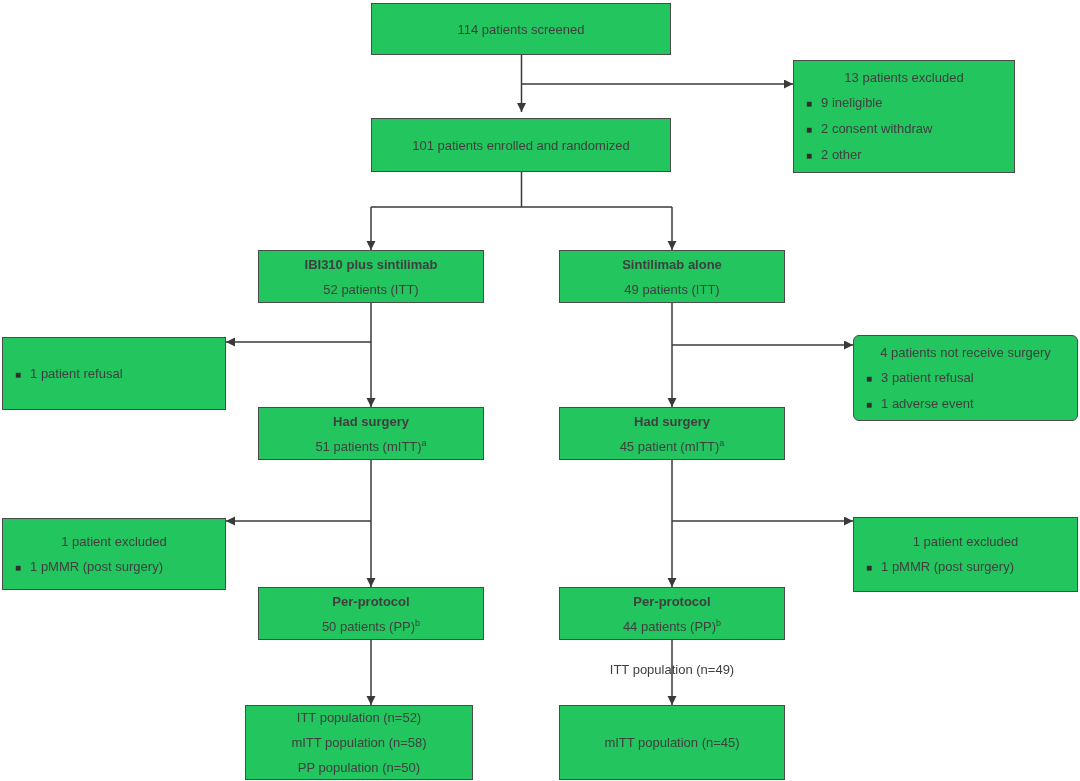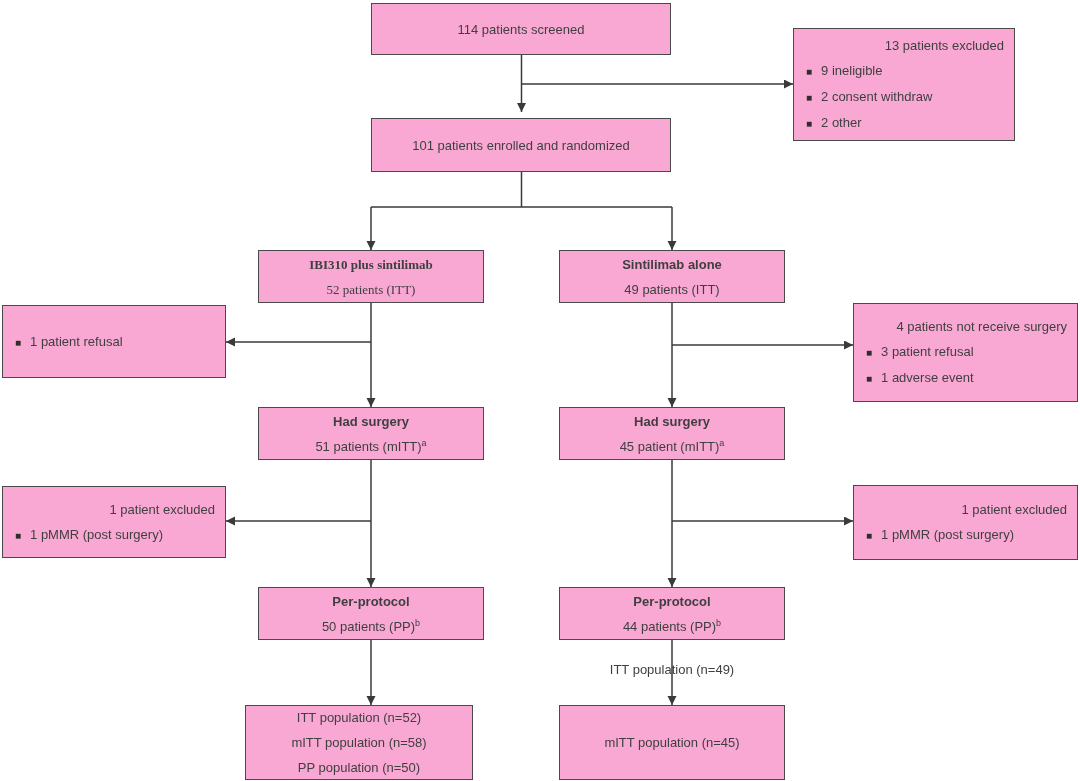--- a/index.html
+++ b/index.html
@@ -19,62 +19,63 @@
   svg.connectors {
     position: absolute;
     left: 0; top: 0;
     width: 1080px; height: 781px;
     pointer-events: none;
   }
 
   .node {
     position: absolute;
     border: 1.5px solid #4a4a4a;
-    background: #f9a8d4;
+    background: #22c55e;
     line-height: 25px;
   }
 
   
   .node.center {
     display: flex;
     flex-direction: column;
     align-items: center;
     justify-content: center;
     text-align: center;
   }
 
   .node .title-bold { font-weight: bold; }
 
   
   .node.bullets {
     display: flex;
     flex-direction: column;
     justify-content: center;
     padding: 20px 10px;
-    text-align: right;
+    text-align: center;
+    margin-top: 32px;
   }
   .bullet-row { display: flex; align-items: baseline; }
   .bullet {
     font-size: 10px;
     margin-right: 9px;
     margin-left: 2px;
     color: #2e2e2e;
   }
   sup { font-size: 9px; line-height: 0; }
 
   
   .b-screened   { left: 371px; top: 3px;   width: 300px; height: 52px; }
   .b-excl-scr   { left: 793px; top: 28px;  width: 222px; height: 113px; }
   .b-enrolled   { left: 371px; top: 118px; width: 300px; height: 54px; }
 
-  .b-arm-left   { left: 258px; top: 250px; width: 226px; height: 53px; font-family: Liberation Serif, serif; }
+  .b-arm-left   { left: 258px; top: 250px; width: 226px; height: 53px; }
   .b-arm-right  { left: 559px; top: 250px; width: 226px; height: 53px; }
 
   .b-nosurg-l   { left: 2px;   top: 305px; width: 224px; height: 73px; }
-  .b-nosurg-r   { left: 853px; top: 303px; width: 225px; height: 99px; }
+  .b-nosurg-r   { left: 853px; top: 303px; width: 225px; height: 86px; border-radius: 6px; }
 
   .b-surg-left  { left: 258px; top: 407px; width: 226px; height: 53px; }
   .b-surg-right { left: 559px; top: 407px; width: 226px; height: 53px; }
 
   .b-excl-l     { left: 2px;   top: 486px; width: 224px; height: 72px; }
   .b-excl-r     { left: 853px; top: 485px; width: 225px; height: 75px; }
 
   .b-pp-left    { left: 258px; top: 587px; width: 226px; height: 53px; }
   .b-pp-right   { left: 559px; top: 587px; width: 226px; height: 53px; }
 

